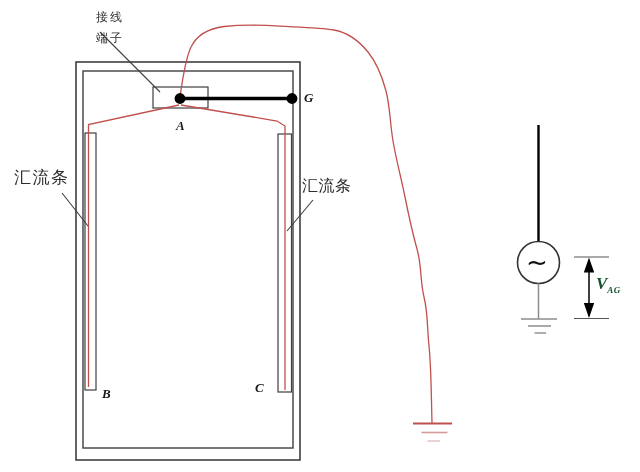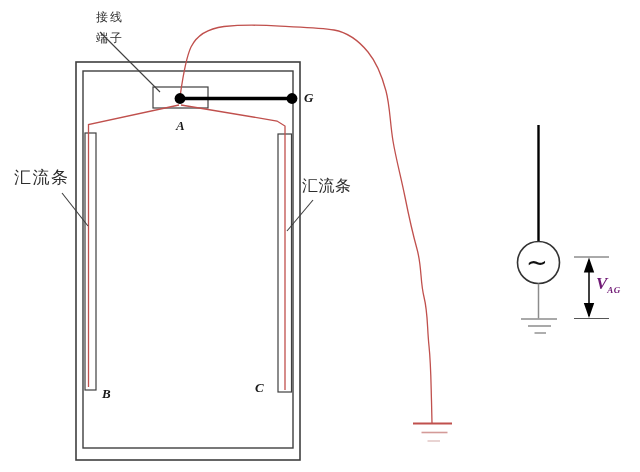--- a/index.html
+++ b/index.html
@@ -22,21 +22,21 @@
     font-size:13px;color:#1a1a1a;
   }
   .lbl-a{left:176px;top:118px;}
   .lbl-g{left:304px;top:90px;}
   .lbl-b{left:102px;top:386px;}
   .lbl-c{left:255px;top:380px;}
   .lbl-vag{
     position:absolute;left:596px;top:274px;
     font-family:"Liberation Serif",serif;
     font-style:italic;font-weight:bold;
-    font-size:17px;color:#701a75;
+    font-size:17px;color:#14532d;
   }
   .lbl-vag sub{
     font-size:9px;font-weight:bold;
     vertical-align:-4px;letter-spacing:0.5px;
   }
 </style>
 </head>
 <body>
 
 <div class="stage">

